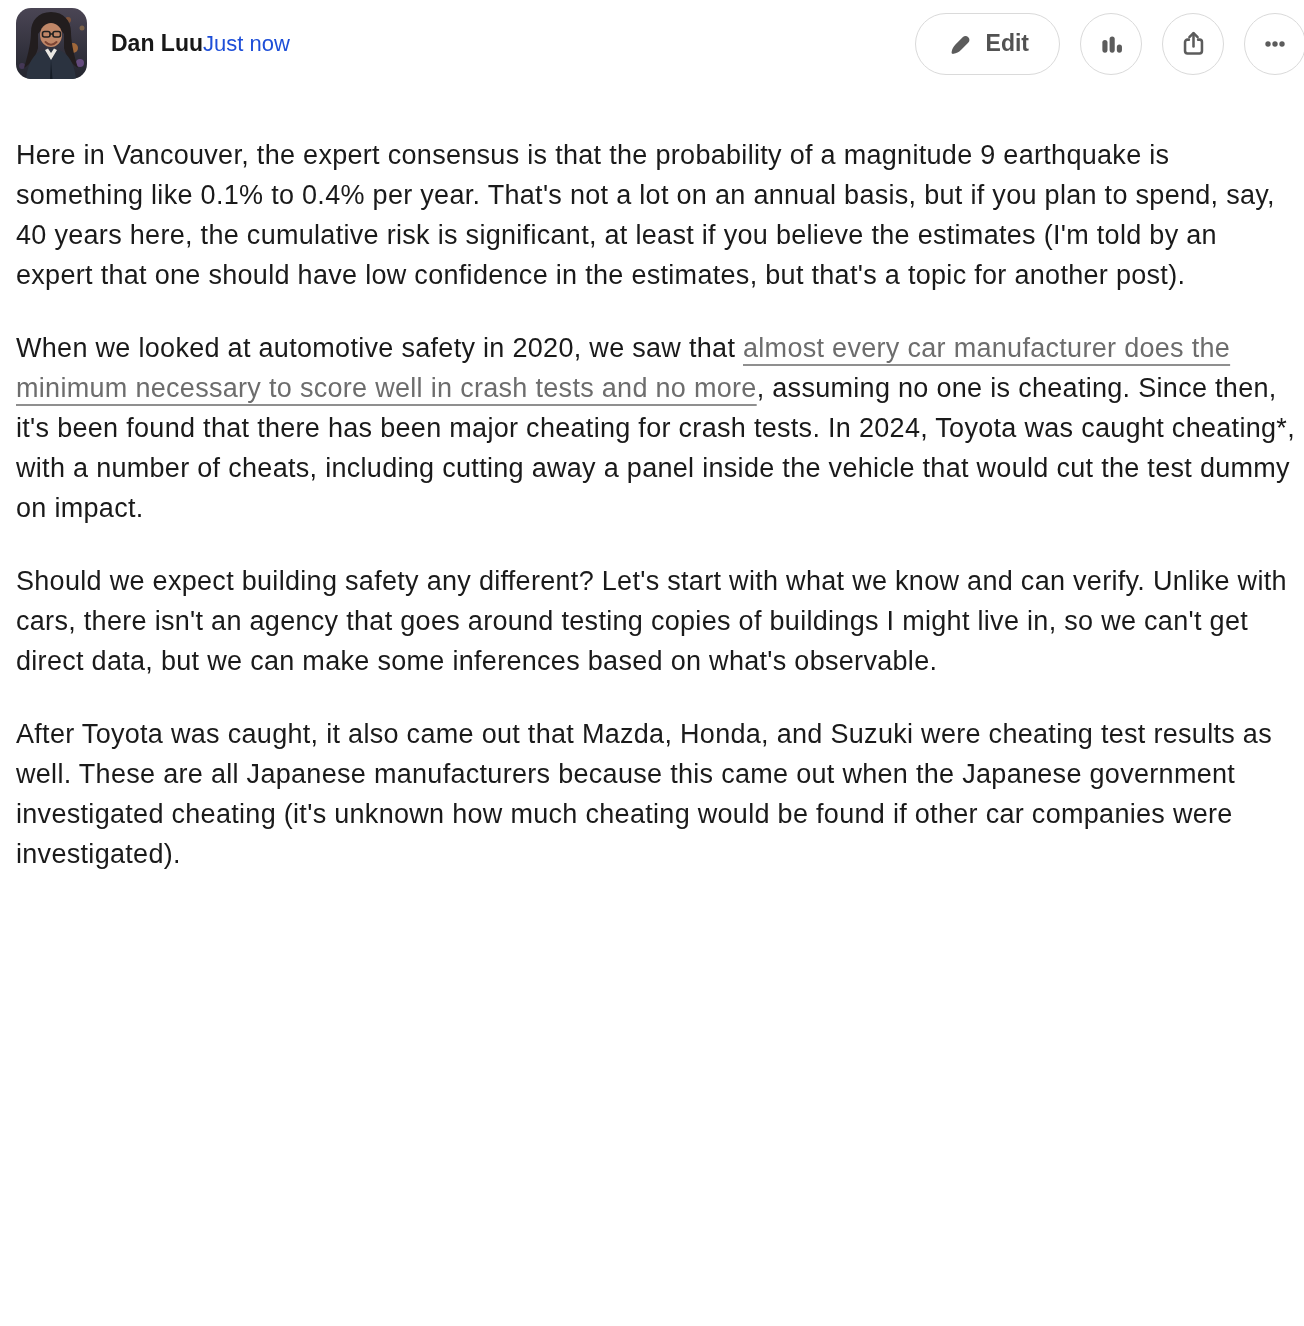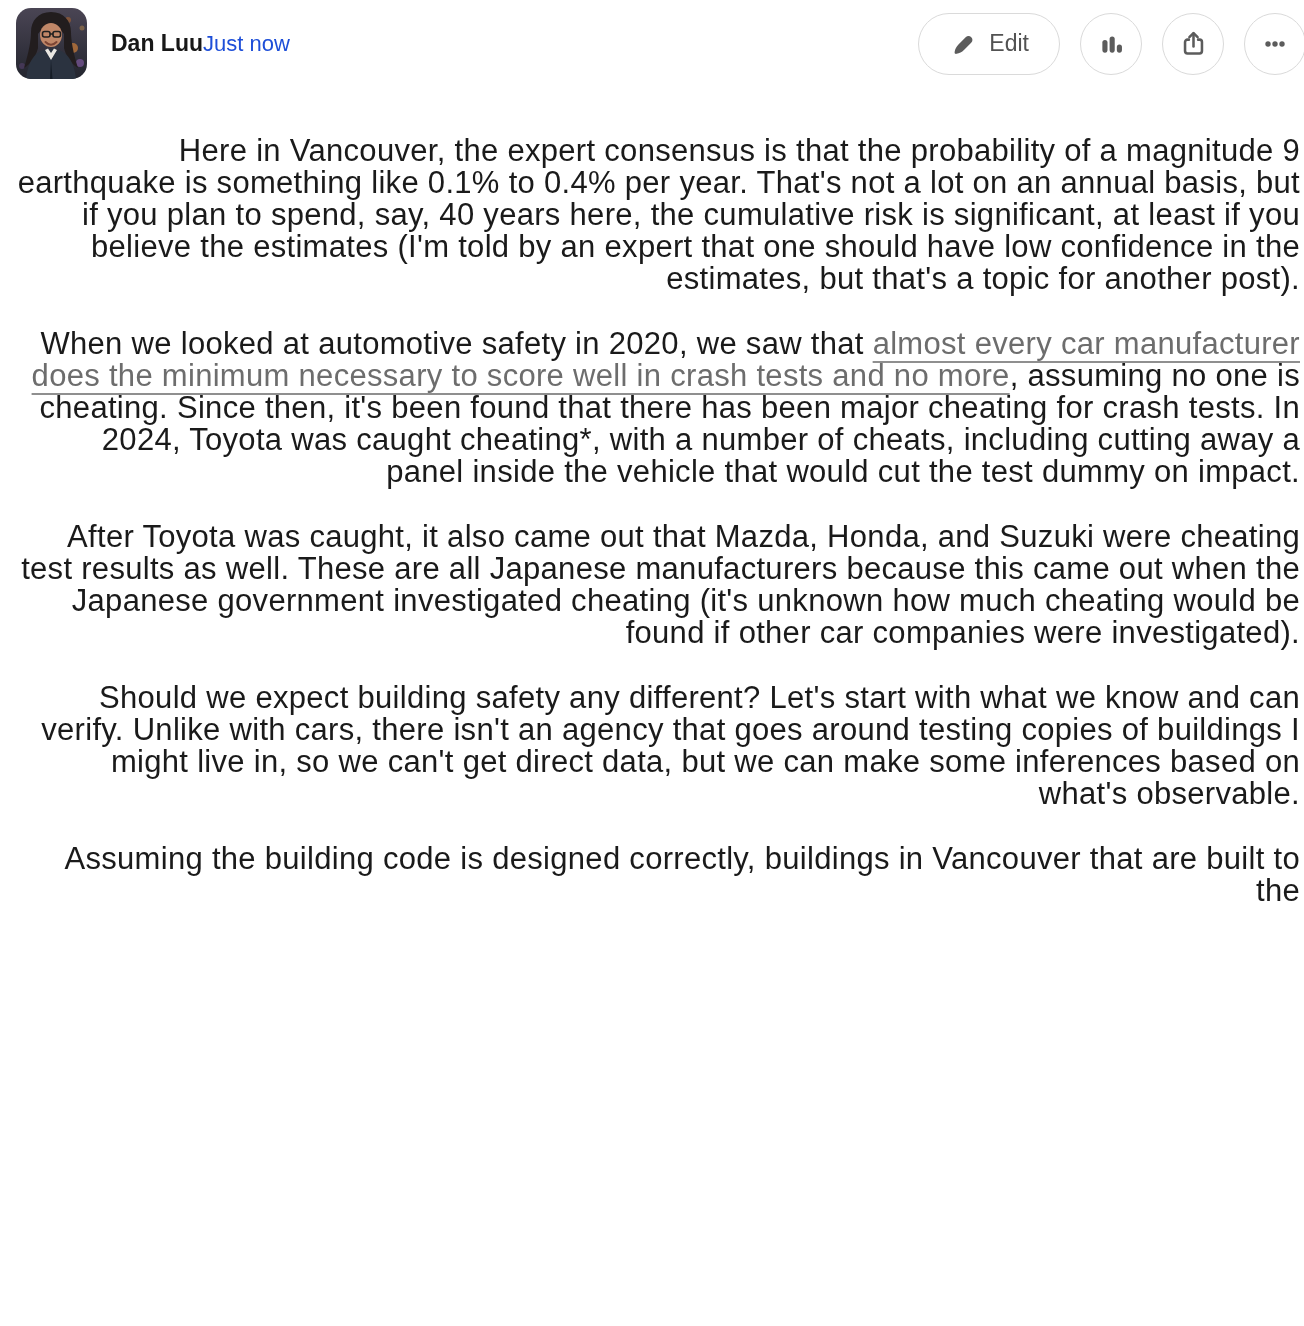--- a/index.html
+++ b/index.html
@@ -73,42 +73,41 @@
     align-items: center;
     justify-content: center;
     font-family: "Liberation Sans", sans-serif;
   }
   .pill-btn {
     height: 62px;
     border-radius: 31px;
     padding: 0 30px;
     gap: 13px;
     font-size: 23px;
-    font-weight: 400;
+    font-weight: 700;
     color: #525252;
   }
   .icon-btn {
     width: 62px; height: 62px;
     border-radius: 50%;
     padding: 0;
     flex: 0 0 auto;
   }
   .icon { display: block; }
   
   article.article-body {
     margin-top: 56px;
     margin-right: -12px; 
   }
   p.para {
     margin: 0 0 33px 0;
-    font-size: 31px;
-    line-height: 32px;
+    font-size: 27px;
+    line-height: 40px;
     letter-spacing: 0.3px;
     color: #1a1a1a;
-    text-align: right;
   }
   a.inline-link {
     color: #6d6d6d;
     text-decoration: underline;
     text-decoration-color: #8f8f8f;
     text-decoration-thickness: 2px;
     text-underline-offset: 7px;
     cursor: pointer;
   }
 </style>
@@ -182,18 +181,17 @@
           <circle cx="12" cy="12" r="2.3" fill="#5c5c5c"></circle>
           <circle cx="18" cy="12" r="2.3" fill="#5c5c5c"></circle>
         </svg>
       </button>
     </div>
   </div>
 
   <article class="article-body">
       <p class="para">Here in Vancouver, the expert consensus is that the probability of a magnitude 9 earthquake is something like 0.1% to 0.4% per year. That's not a lot on an annual basis, but if you plan to spend, say, 40 years here, the cumulative risk is significant, at least if you believe the estimates (I'm told by an expert that one should have low confidence in the estimates, but that's a topic for another post).</p>
       <p class="para">When we looked at automotive safety in 2020, we saw that <a class="inline-link" href="#">almost every car manufacturer does the minimum necessary to score well in crash tests and no more</a>, assuming no one is cheating. Since then, it's been found that there has been major cheating for crash tests. In 2024, Toyota was caught cheating*, with a number of cheats, including cutting away a panel inside the vehicle that would cut the test dummy on impact.</p>
+      <p class="para">Should we expect building safety any different? Let's start with what we know and can verify. Unlike with cars, there isn't an agency that goes around testing copies of buildings I might live in, so we can't get direct data, but we can make some inferences based on what's observable.</p>
       <p class="para">After Toyota was caught, it also came out that Mazda, Honda, and Suzuki were cheating test results as well. These are all Japanese manufacturers because this came out when the Japanese government investigated cheating (it's unknown how much cheating would be found if other car companies were investigated).</p>
-      <p class="para">Should we expect building safety any different? Let's start with what we know and can verify. Unlike with cars, there isn't an agency that goes around testing copies of buildings I might live in, so we can't get direct data, but we can make some inferences based on what's observable.</p>
-      <p class="para">Assuming the building code is designed correctly, buildings in Vancouver that are built to the</p>
     </article>
 
 </div>
 
 </body></html>

